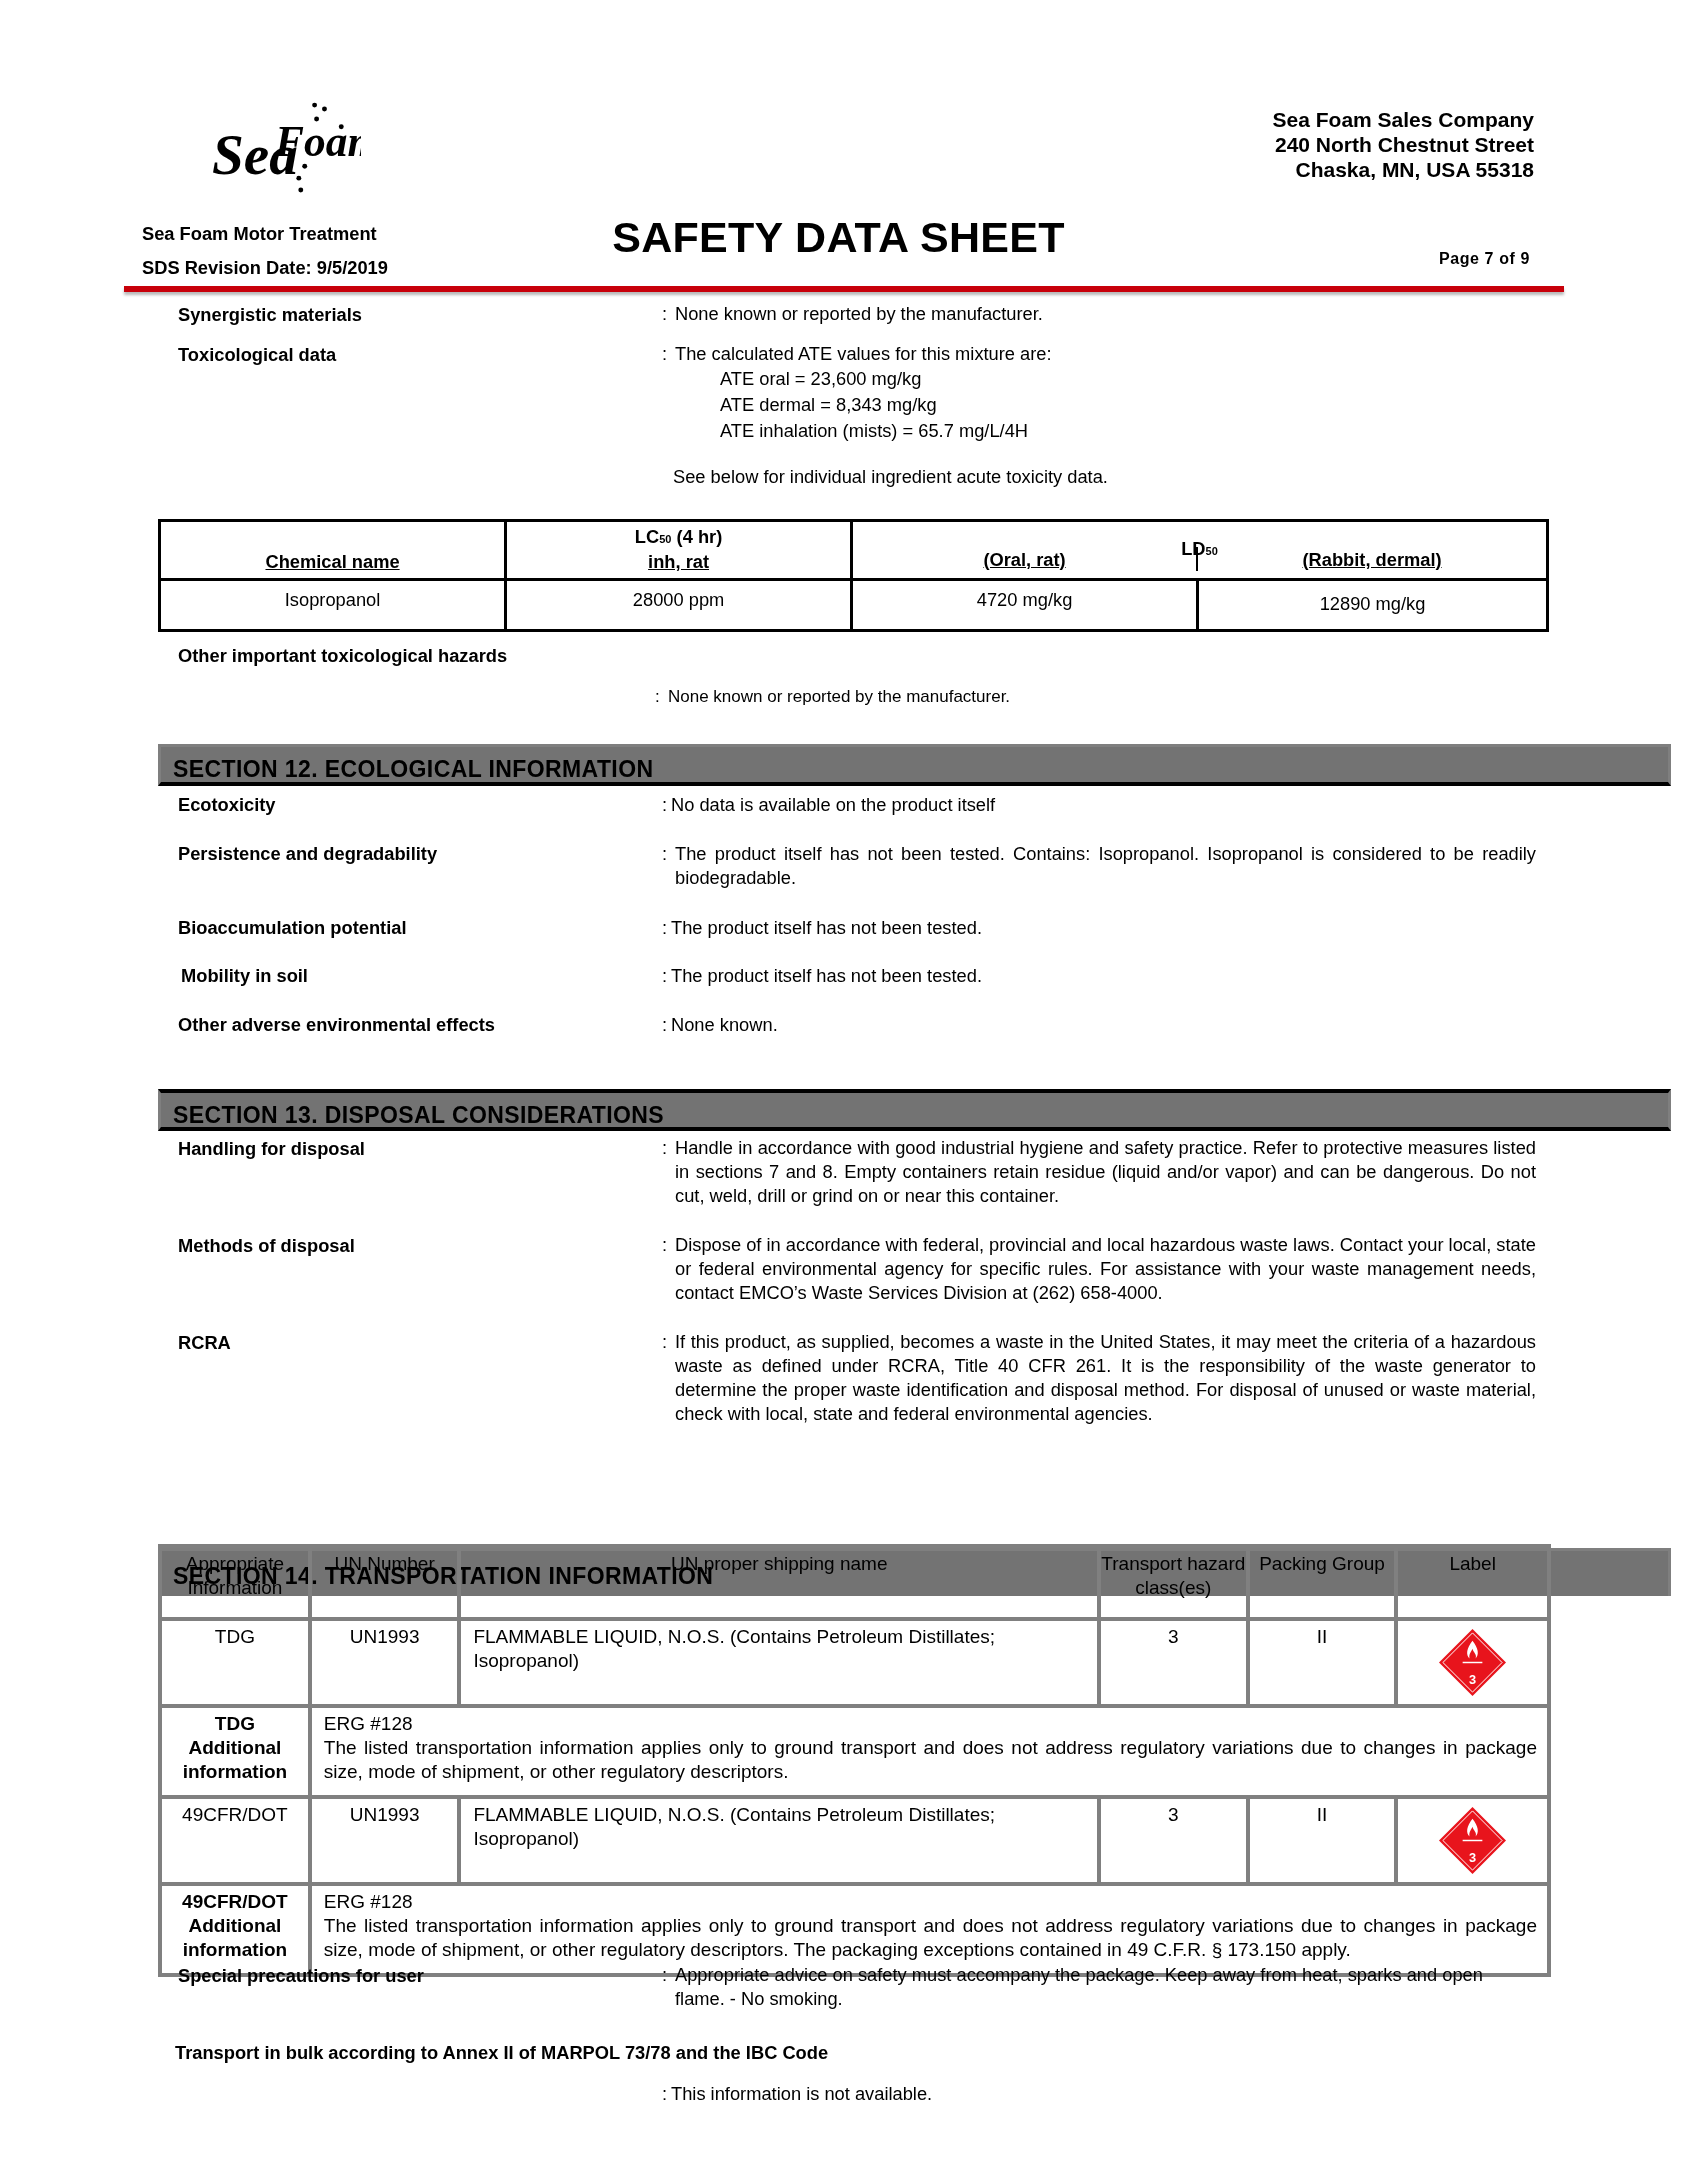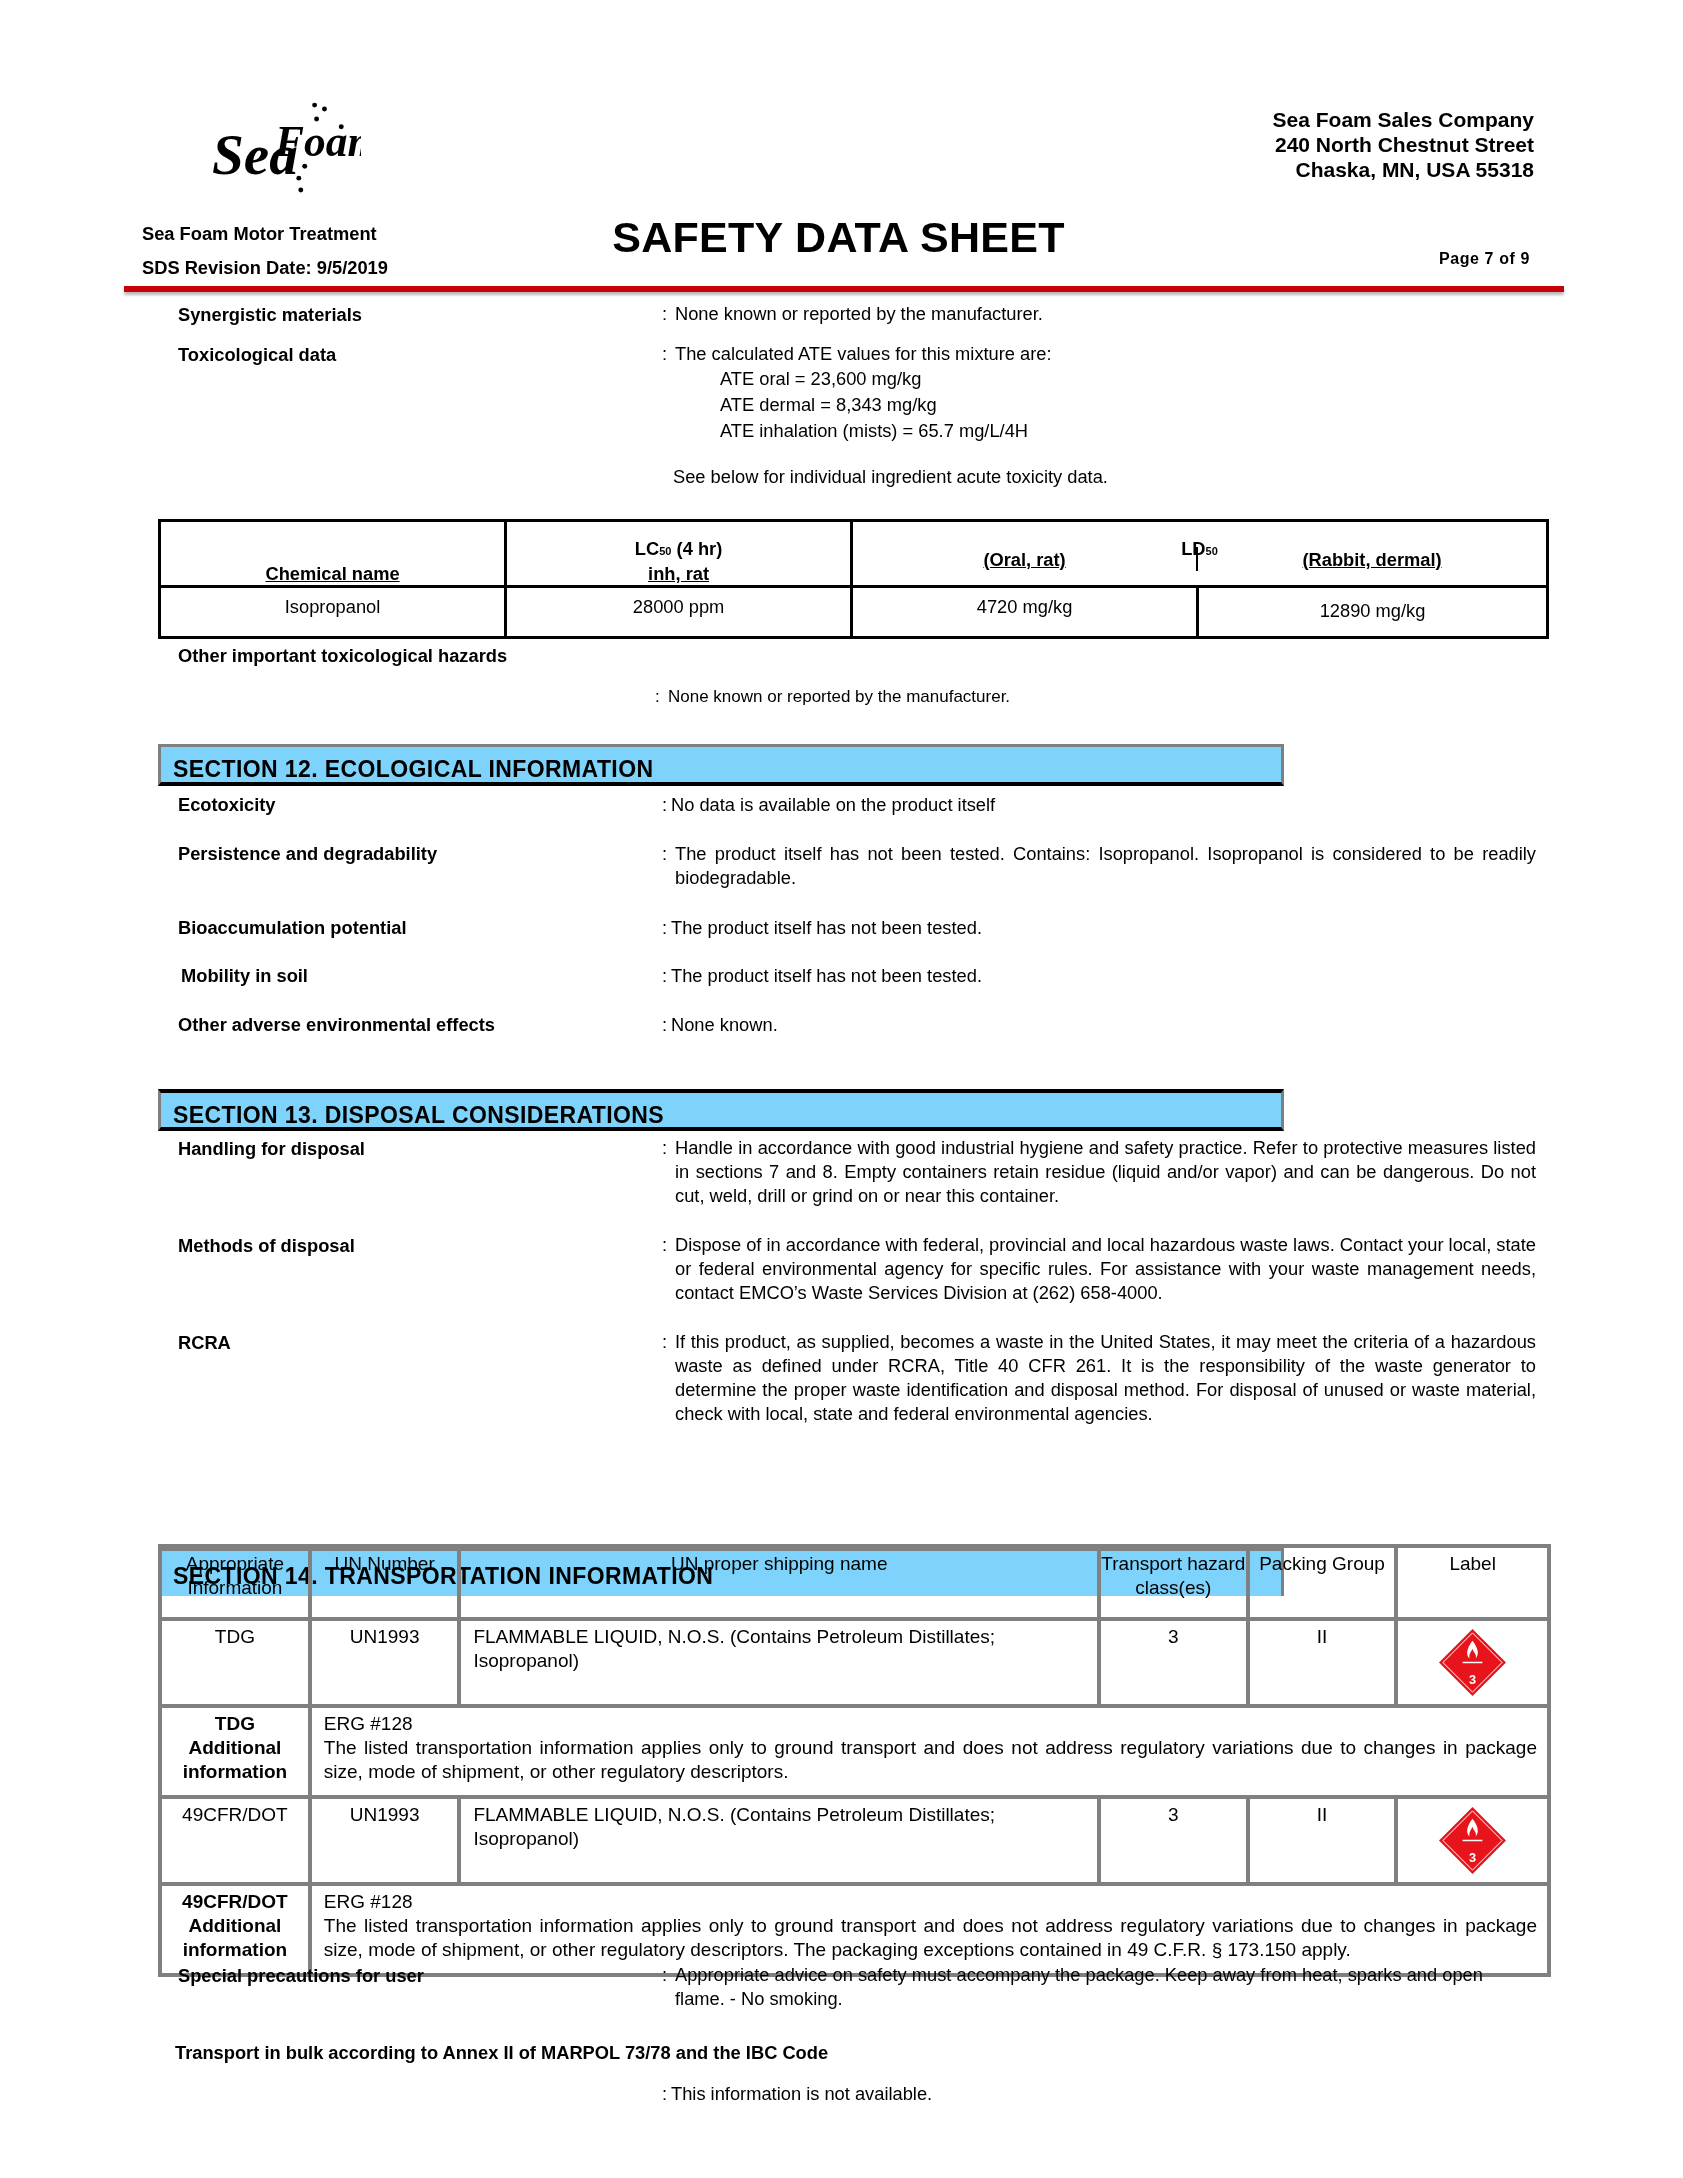--- a/index.html
+++ b/index.html
@@ -20,28 +20,28 @@
   .row-label { position: absolute; left: 178px; font-weight: bold; font-size: 18.3px; }
   .row-value { position: absolute; left: 665px; width: 871px; font-size: 18.3px; line-height: 24px; text-align: justify; }
   .row-value .colon { position: absolute; left: -3px; }
   .row-value .txt { display: block; padding-left: 10px; }
   .ate { padding-left: 55px; display: block; line-height: 26px; }
 
   
   table { border-collapse: collapse; }
   .tox { position: absolute; left: 158px; top: 519px; width: 1391px; font-size: 18.3px; }
   .tox td, .tox th { border: 3px solid #000; text-align: center; vertical-align: top; font-weight: normal; }
-  .tox .h th { height: 59px; padding-top: 16px; font-weight: bold; }
+  .tox .h th { height: 59px; padding-top: 4px; font-weight: bold; }
   .tox .h th span.u { text-decoration: underline; }
   .tox .h th .top { display: block; height: 25px; }
   .tox tbody td { height: 51px; padding-top: 8px; }
   sub { font-size: 11px; vertical-align: baseline; position: relative; top: 0; }
 
   
-  .sect { position: absolute; left: 158px; width: 1126px; height: 42px; background: #7dd3fc; border: 3px solid #7f7f7f; border-bottom: 4px solid #000; font-weight: bold; font-size: 23px; padding: 9px 12px 0 12px; letter-spacing: 0.4px; }
+  .sect { position: absolute; left: 158px; width: 1513px; height: 42px; background: #737373; border: 3px solid #7f7f7f; border-bottom: 4px solid #000; font-weight: bold; font-size: 23px; padding: 9px 12px 0 12px; letter-spacing: 0.4px; }
 
   
   .trans { position: absolute; left: 158px; top: 1544px; width: 1393px; font-size: 19px; }
   .trans td { border: 4px solid #808080; vertical-align: top; text-align: center; padding-top: 4px; line-height: 24px; }
   .trans .hd td { height: 73px; }
   .trans td.left { text-align: left; padding-left: 12px; }
   .trans td.add { text-align: left; padding-left: 12px; padding-top: 4px; }
   .trans .bold { font-weight: bold; }
   .hazard { display: inline-block; width: 71px; height: 71px; margin-top: 2px; }
 </style>

